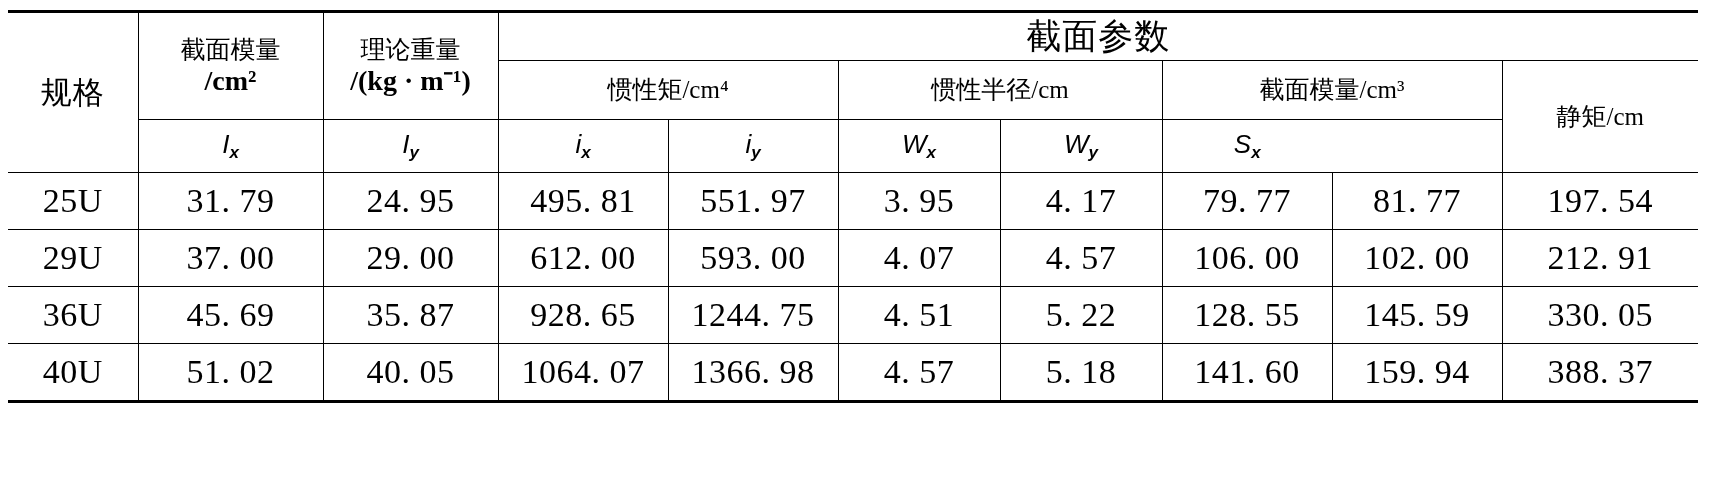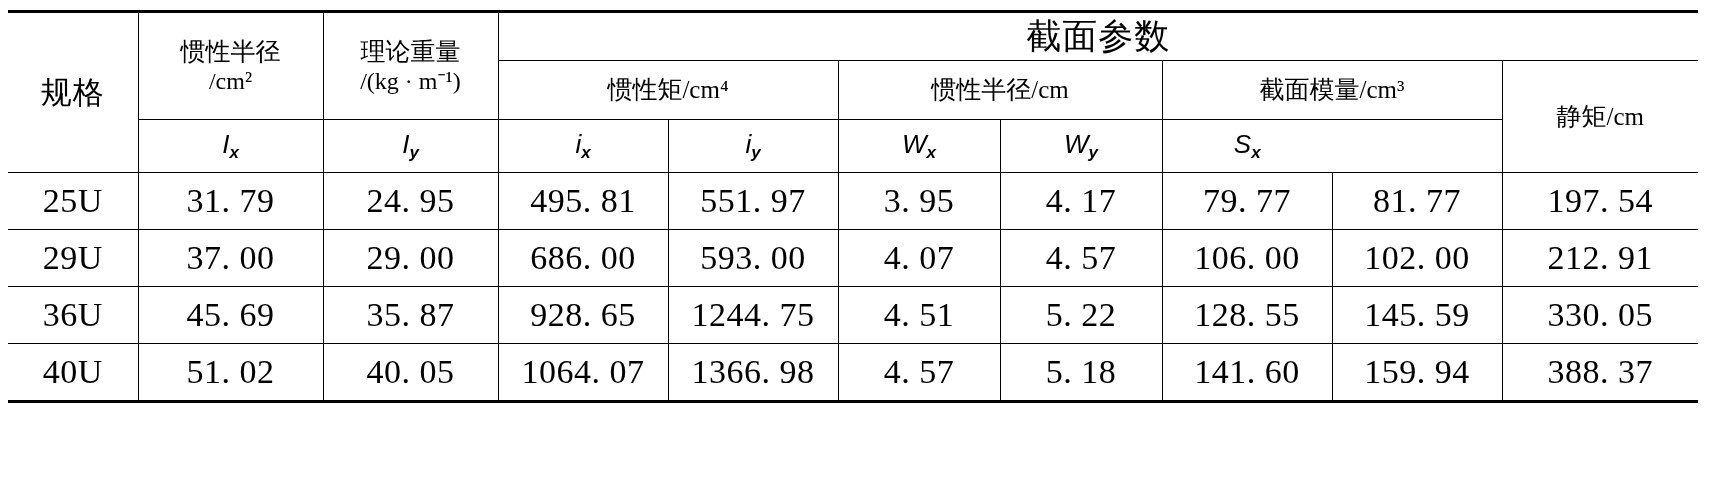--- a/index.html
+++ b/index.html
@@ -82,22 +82,22 @@
     vertical-align: -0.28em;
     font-weight: bold;
     letter-spacing: 0;
   }
   .h-tall {
     font-size: 25px;
     font-weight: bold;
     line-height: 1.2;
   }
   .unit {
-    font-size: 24px;
-    font-weight: normal;
+    font-size: 28px;
+    font-weight: bold;
   }
   td.data {
     font-size: 34px;
     height: 56px;
     letter-spacing: 0.5px;
     font-weight: normal;
   }
   td.spec-name {
     font-size: 31px;
     letter-spacing: 1px;
@@ -119,21 +119,21 @@
       <col class="c5">
         <col class="c6">
         <col class="c7">
         <col class="c8">
         <col class="c9">
     </colgroup>
     <thead>
       <tr class="head-top">
         <td rowspan="3" class="spec-name h-tall">规格</td>
         <td rowspan="2" class="h-mid">
-          <div>惯性半径</div>
+          <div>截面模量</div>
           <div class="unit nowrap">/cm²</div>
         </td>
         <td rowspan="2" class="h-mid">
           <div>理论重量</div>
           <div class="unit kgline">/(kg · m⁻¹)</div>
         </td>
         <td colspan="7" class="h-group">截面参数</td>
       </tr>
       <tr>
         <td colspan="2" class="h-mid">惯性矩/cm⁴</td>
@@ -161,21 +161,21 @@
         <td class="data">3. 95</td>
         <td class="data">4. 17</td>
         <td class="data">79. 77</td>
         <td class="data">81. 77</td>
         <td class="data">197. 54</td>
       </tr>
       <tr>
         <td class="data">29U</td>
         <td class="data">37. 00</td>
         <td class="data">29. 00</td>
-        <td class="data">686. 00</td>
+        <td class="data">612. 00</td>
         <td class="data">593. 00</td>
         <td class="data">4. 07</td>
         <td class="data">4. 57</td>
         <td class="data">106. 00</td>
         <td class="data">102. 00</td>
         <td class="data">212. 91</td>
       </tr>
       <tr>
         <td class="data">36U</td>
         <td class="data">45. 69</td>

